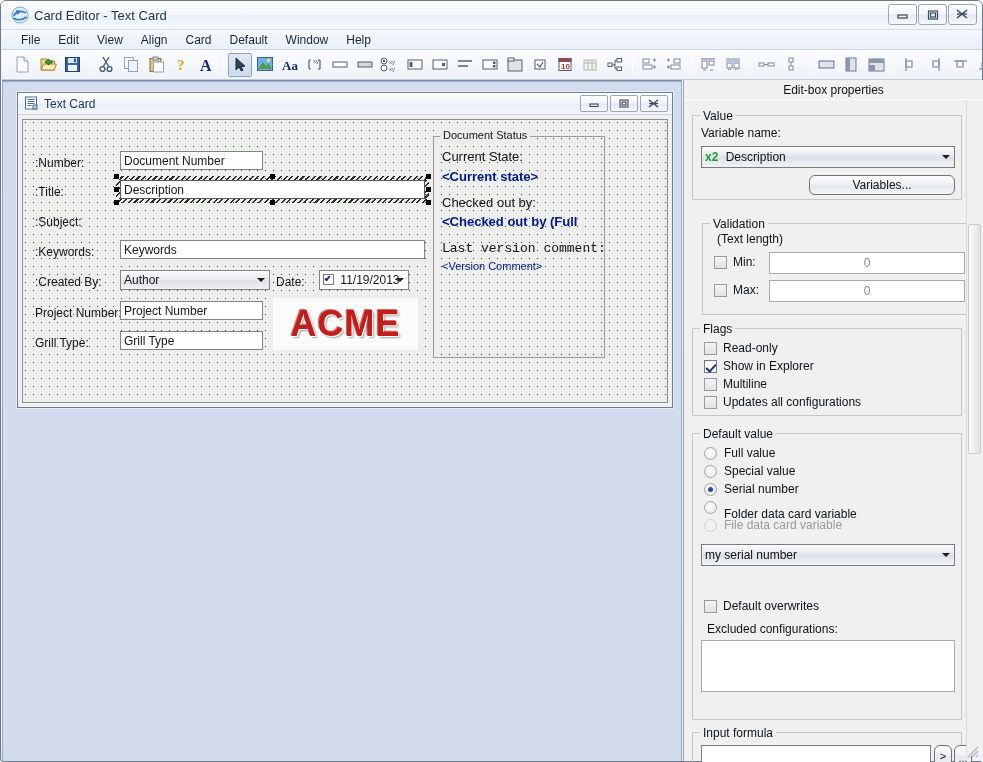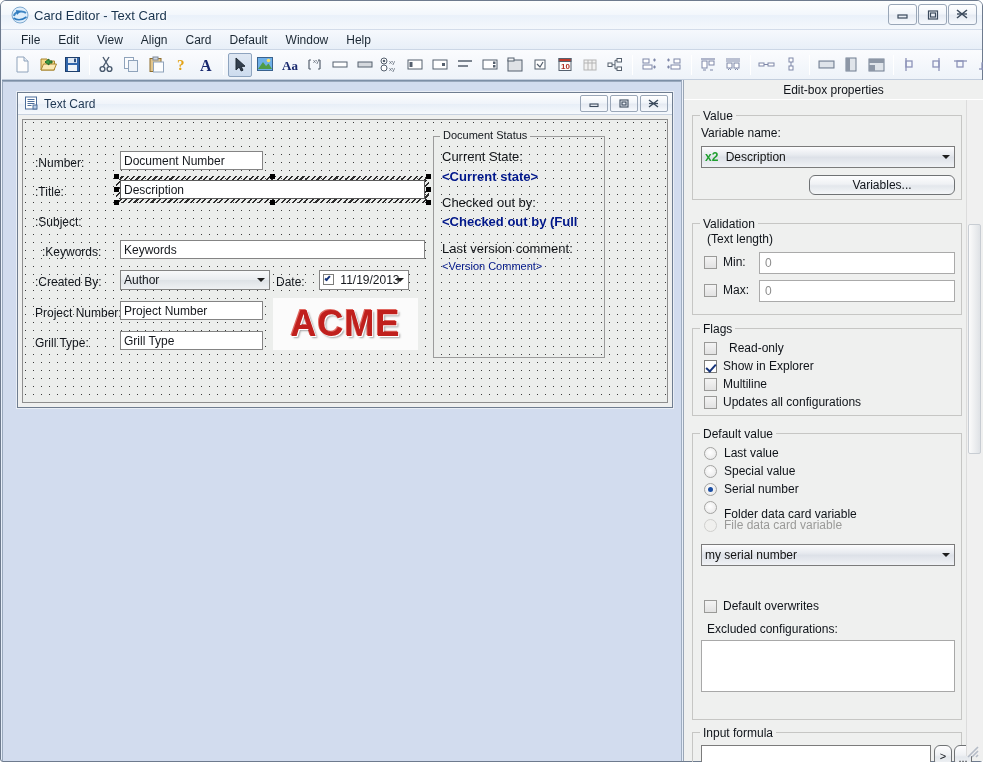--- a/index.html
+++ b/index.html
@@ -733,21 +733,21 @@
           <div class="handle" style="left:306px; top:-6px;"></div>
           <div class="handle" style="left:-6px;  top:7px;"></div>
           <div class="handle" style="left:306px; top:7px;"></div>
           <div class="handle" style="left:-6px;  top:20px;"></div>
           <div class="handle" style="left:150px; top:20px;"></div>
           <div class="handle" style="left:306px; top:20px;"></div>
         </div>
 
         <div class="fld-label" style="left:12px; top:95px;">:Subject:</div>
 
-        <div class="fld-label" style="left:12px; top:125px;margin-left:7px;">:Keywords:</div>
+        <div class="fld-label" style="left:12px; top:125px;">:Keywords:</div>
         <div class="fld-edit" style="left:97px; top:120px; width:305px; height:19px;">Keywords</div>
 
         <div class="fld-label" style="left:12px; top:155px;">:Created By:</div>
         <div class="fld-combo" style="left:97px; top:150px; width:150px; height:20px;">
           <span>Author</span>
           <span class="combo-arrow"></span>
         </div>
         <div class="fld-label" style="left:253px; top:155px;">Date:</div>
         <div class="fld-combo" style="left:296px; top:150px; width:90px; height:20px; background:#ffffff;">
           <span style="display:inline-block; position:relative; width:11px; height:11px; border:1px solid #7c7c7a; background:#fff; vertical-align:-1px; margin-right:3px;">
@@ -766,21 +766,21 @@
         <div class="acme-box" style="left:250px; top:178px; width:145px; height:52px;">
           <span class="acme-text">ACME</span>
         </div>
 
         <div class="grp" style="left:410px; top:16px; width:172px; height:222px;">
           <div class="grp-title">Document Status</div>
           <div class="stat-label" style="left:8px;  top:12px;">Current State:</div>
           <div class="stat-value" style="left:8px;  top:32px;">&lt;Current state&gt;</div>
           <div class="stat-label" style="left:8px;  top:58px;">Checked out by:</div>
           <div class="stat-value" style="left:8px;  top:77px;">&lt;Checked out by (Full</div>
-          <div class="stat-label" style="left:8px;  top:104px;">Last version comment:</div>
+          <div class="stat-label" style="left:8px;  top:104px;font-family:Liberation Mono, monospace;">Last version comment:</div>
           <div class="stat-small" style="left:8px;  top:123px;">&lt;Version Comment&gt;</div>
         </div>
 
       </div>
     </div>
   </div>
 
   <div class="props-pane">
     <div class="props-header">Edit-box properties</div>
 
@@ -790,48 +790,48 @@
         <div class="p-grp-title">Value</div>
         <div class="p-label" style="left:8px; top:10px;">Variable name:</div>
         <div class="p-combo" style="left:8px; top:30px; width:254px; height:22px;">
           <span style="color:#1f9f2f; font-weight:bold; font-size:12px; margin-right:4px;">x2</span>
           <span>Description</span>
           <span class="combo-arrow"></span>
         </div>
         <div class="p-btn" style="left:116px; top:59px; width:146px; height:20px;">Variables...</div>
       </div>
 
-      <div class="p-grp" style="left:2px; top:123px; width:270px; height:92px;">
+      <div class="p-grp" style="left:12px; top:123px; width:270px; height:92px;text-align:center;">
         <div class="p-grp-title">Validation</div>
         <div class="p-label" style="left:14px; top:8px;">(Text length)</div>
         <div class="cb" style="left:11px; top:32px;"></div>
         <div class="p-label" style="left:30px; top:31px;">Min:</div>
         <div class="p-input" style="left:66px; top:28px; width:196px; height:22px;">0</div>
         <div class="cb" style="left:11px; top:60px;"></div>
         <div class="p-label" style="left:30px; top:59px;">Max:</div>
         <div class="p-input" style="left:66px; top:56px; width:196px; height:22px;">0</div>
       </div>
 
       <div class="p-grp" style="left:2px; top:228px; width:270px; height:88px;">
         <div class="p-grp-title">Flags</div>
         <div class="cb" style="left:11px; top:13px;"></div>
-        <div class="p-label" style="left:36px; top:12px;">Read-only</div>
+        <div class="p-label" style="left:30px; top:12px;">Read-only</div>
         <div class="cb checked" style="left:11px; top:31px;"></div>
         <div class="p-label" style="left:30px; top:30px;">Show in Explorer</div>
         <div class="cb" style="left:11px; top:49px;"></div>
         <div class="p-label" style="left:30px; top:48px;">Multiline</div>
         <div class="cb" style="left:11px; top:67px;"></div>
         <div class="p-label" style="left:30px; top:66px;">Updates all configurations</div>
       </div>
 
       <div class="p-grp" style="left:2px; top:333px; width:270px; height:287px;">
         <div class="p-grp-title">Default value</div>
 
         <div class="rb" style="left:11px; top:13px;"></div>
-        <div class="p-label" style="left:31px; top:12px;">Last value</div>
+        <div class="p-label" style="left:31px; top:12px;">Full value</div>
 
         <div class="rb" style="left:11px; top:31px;"></div>
         <div class="p-label" style="left:31px; top:30px;">Special value</div>
 
         <div class="rb sel" style="left:11px; top:49px;"></div>
         <div class="p-label" style="left:31px; top:48px;">Serial number</div>
 
         <div class="rb" style="left:11px; top:67px;"></div>
         <div class="p-label" style="left:31px; top:66px;margin-top:7px;">Folder data card variable</div>
 

